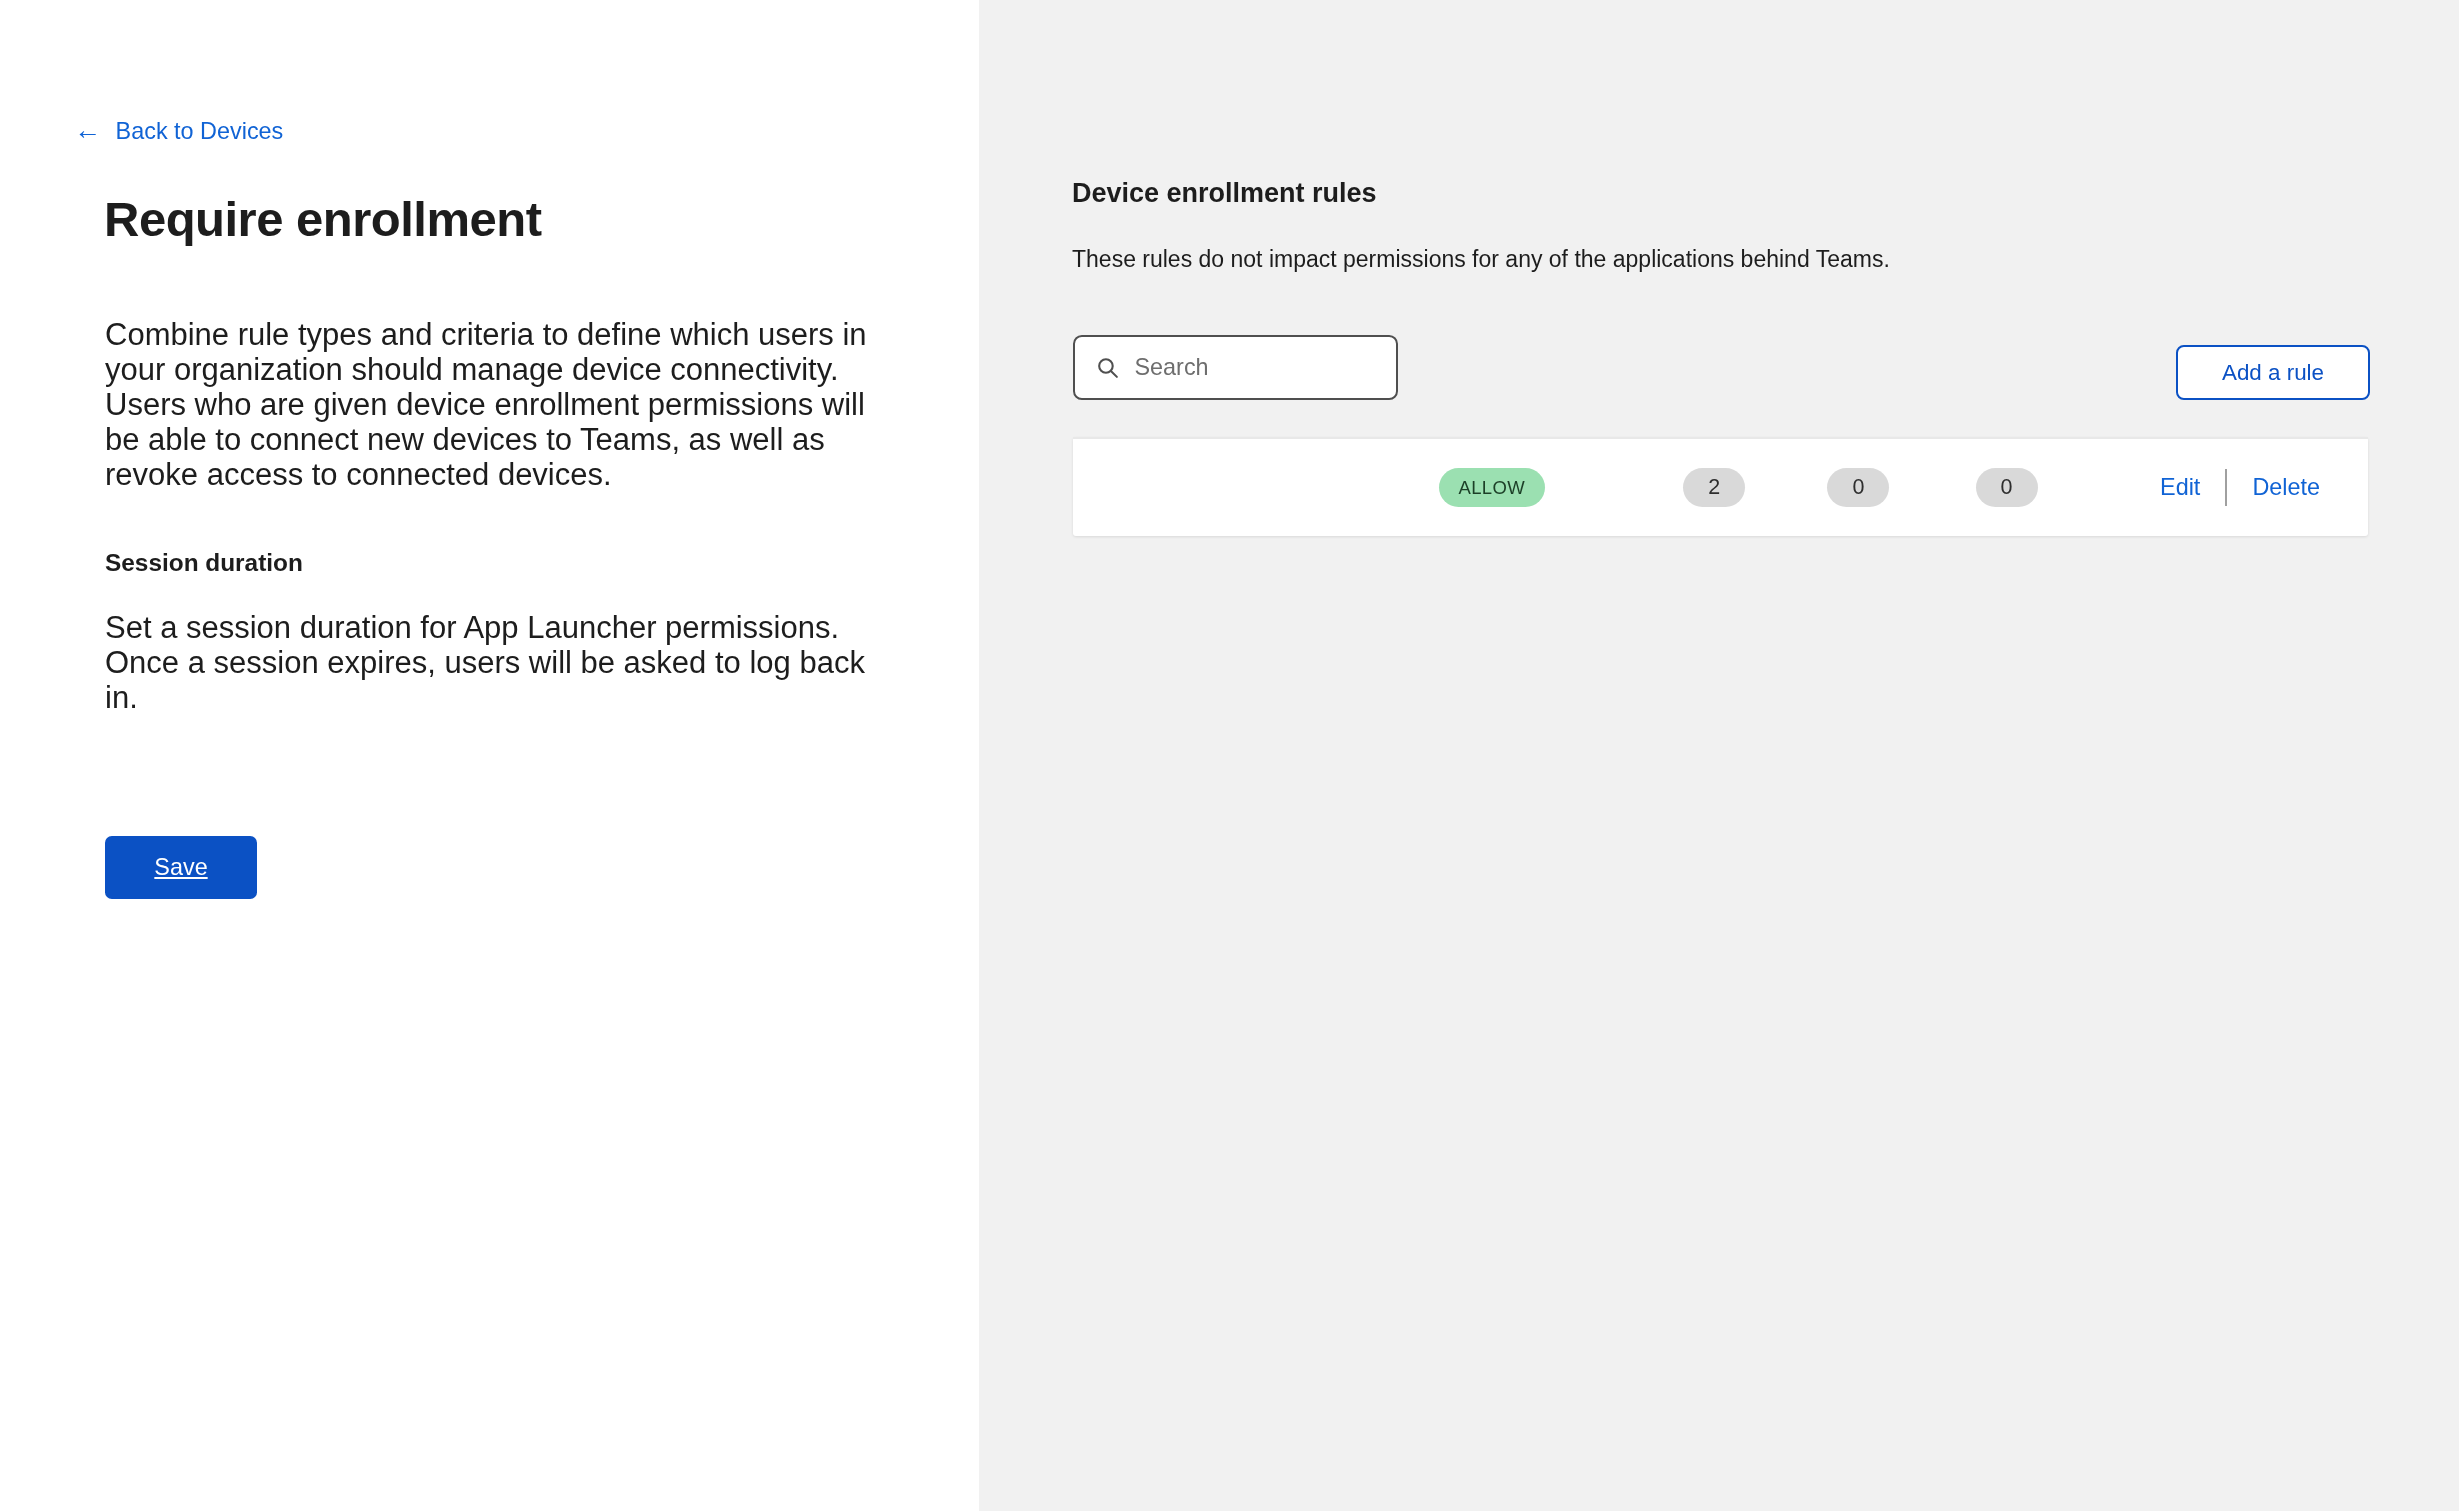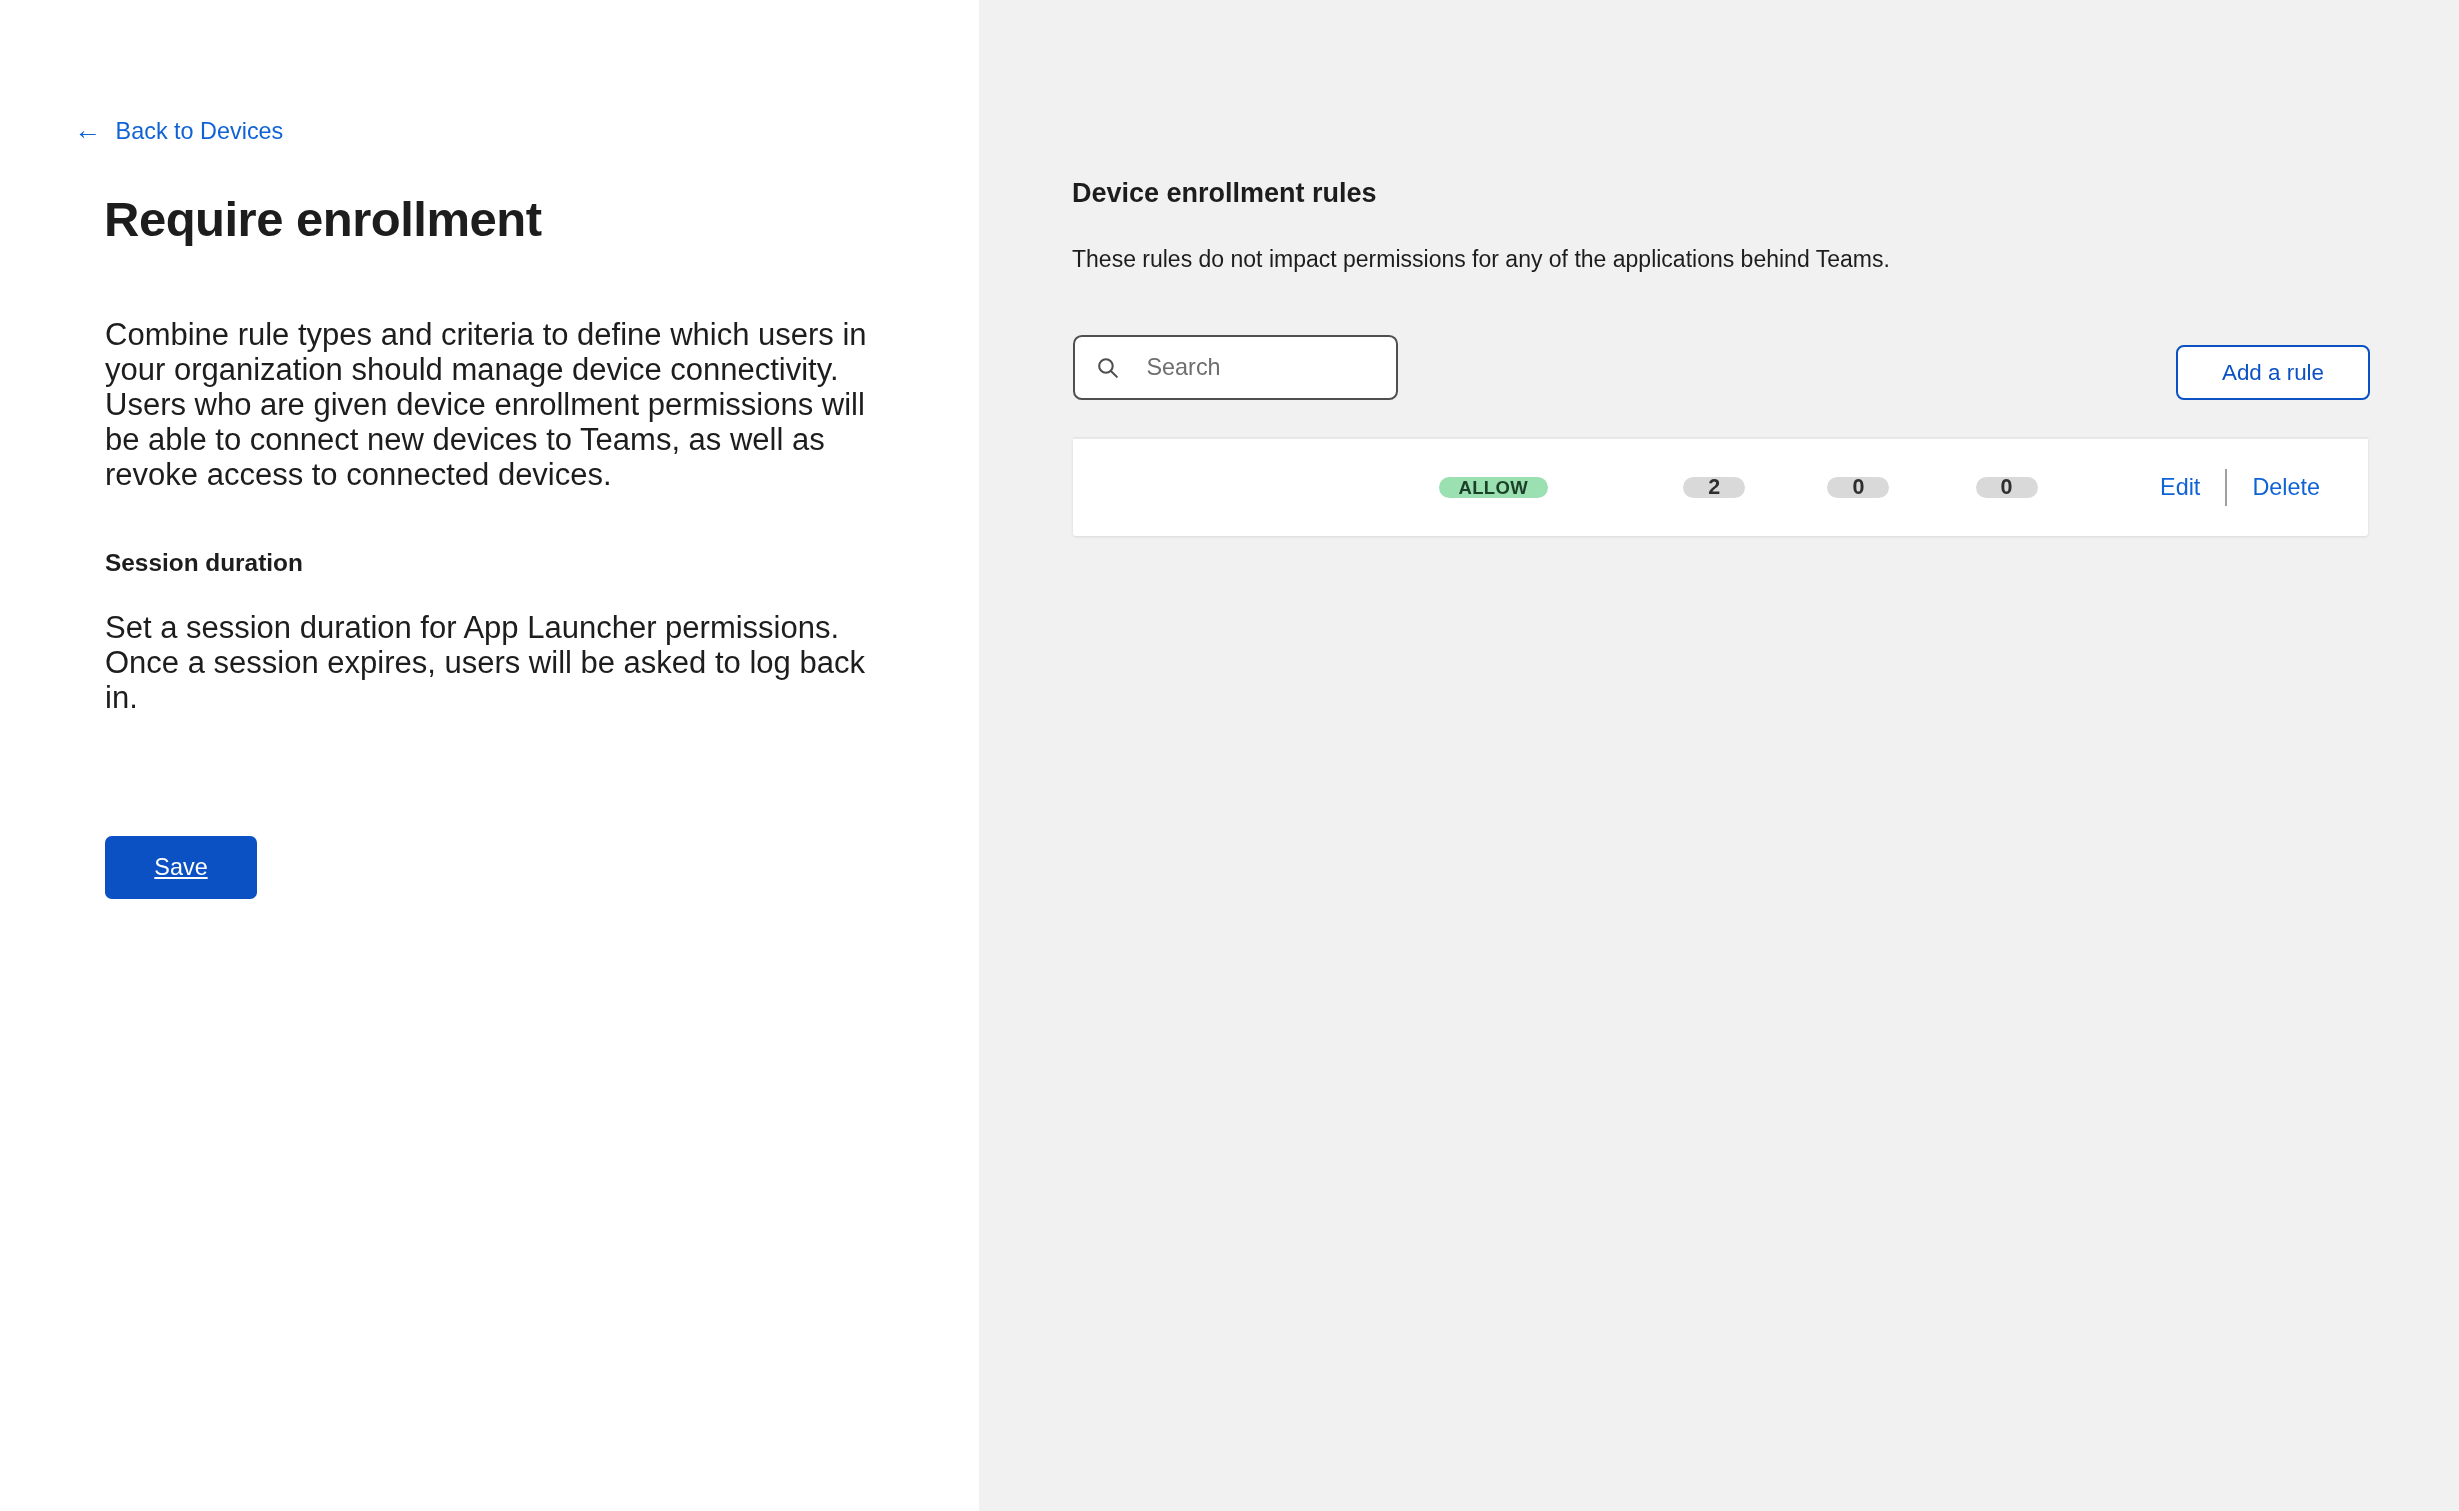--- a/index.html
+++ b/index.html
@@ -74,21 +74,21 @@
     position:absolute; left:94px; top:335px;
     width:325px; height:65px;
     background:#fff; border:2px solid #4f4f4f; border-radius:8.8px;
     display:flex; align-items:center; padding:0 17.6px 0 19.5px;
   }
   .search-box svg { flex:0 0 auto; }
   .search-input {
     border:none; outline:none; background:transparent;
     font-family:"Liberation Sans", sans-serif;
     font-size:23.4px; color:#1d1d1d;
-    margin-left:27px; width:100%;
+    margin-left:15px; width:100%;
   }
   .search-input::placeholder { color:#6e6e6e; }
 
   .add-rule-button {
     position:absolute; right:90px; top:345px;
     width:194px; height:55px;
     background:#ffffff; border:2px solid #0b51c4; border-radius:7.8px;
     color:#0b51c4; font-family:"Liberation Sans", sans-serif;
     font-size:22.4px; font-weight:500;
     display:flex; align-items:center; justify-content:center;
@@ -107,22 +107,22 @@
   .t-body { height:99px; border-top:2px solid #e8e8e8; }
 
   .col-rules     { width:311px; }
   .col-action    { width:245px; }
   .col-include   { width:151px; }
   .col-require   { width:152px; }
   .col-exception { width:195px; }
 
   .pill {
     display:inline-flex; align-items:center; justify-content:center;
-    height:21px; border-radius:19.5px;
-    font-weight:700;
+    height:39px; border-radius:19.5px;
+    font-weight:400;
   }
   .pill-allow {
     background:#9be0b1; color:#1c3f27;
     font-size:18.5px; letter-spacing:0.4px;
     padding:0 19.5px; margin-left:7.8px;
   }
   .pill-count {
     background:#d9d9d9; color:#2e2e2e;
     font-size:21.5px; width:62px;
   }

